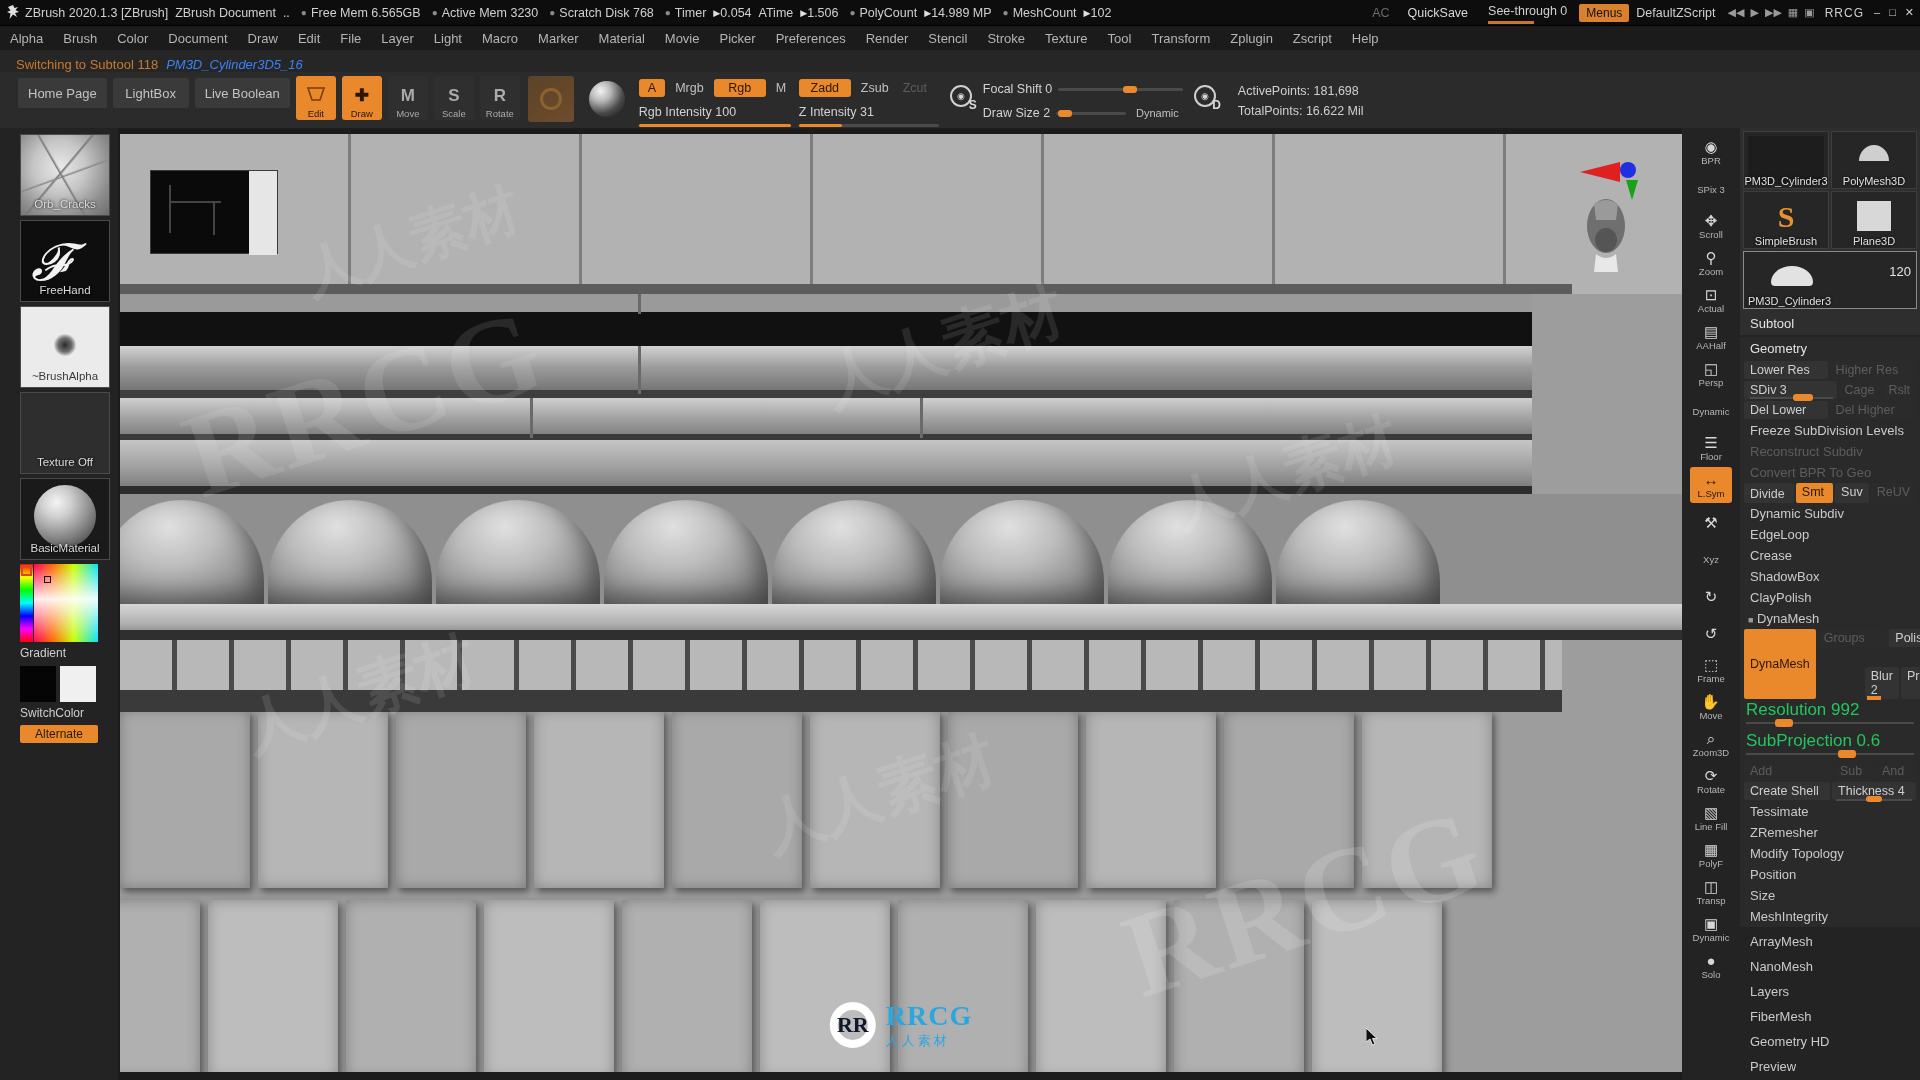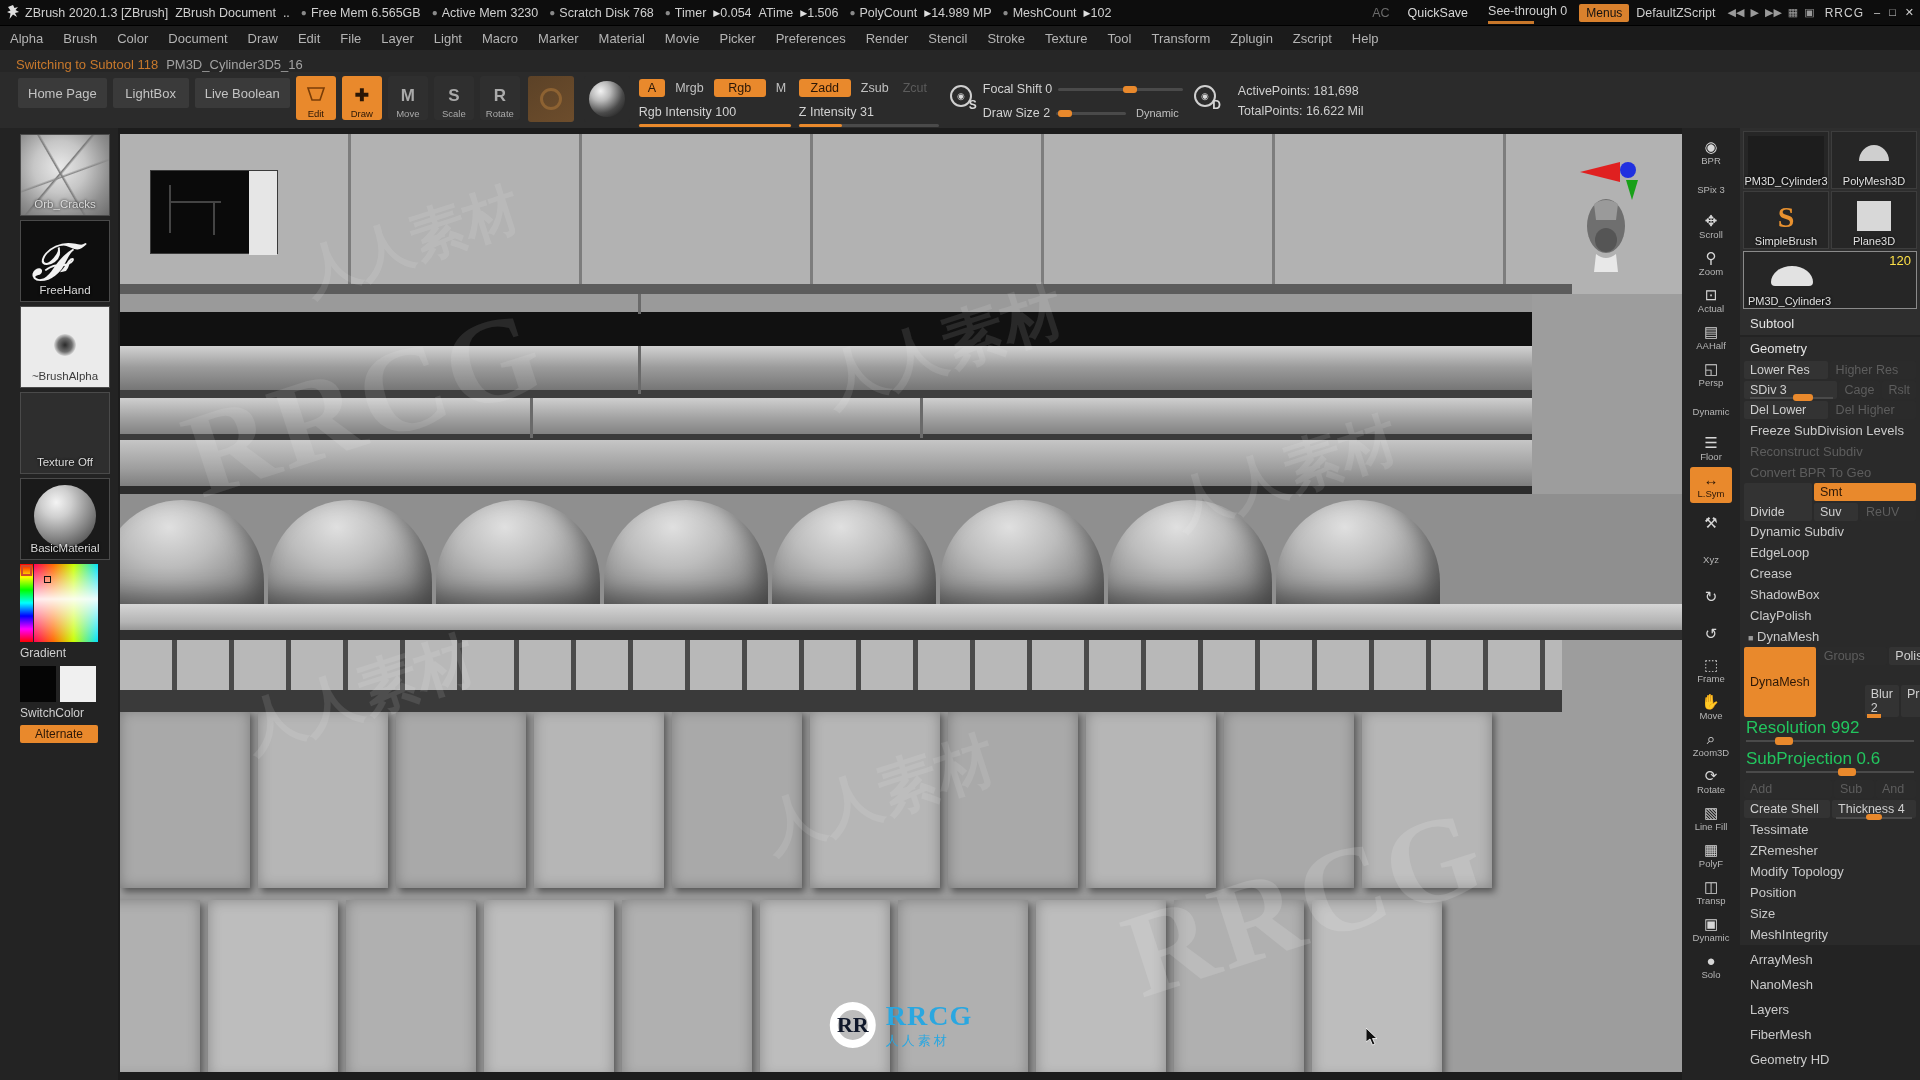--- a/index.html
+++ b/index.html
@@ -38,21 +38,21 @@
   .menubar {
     height:24px; background:#1b1b1b; display:flex; align-items:center;
     gap:0; flex:0 0 24px; font-size:13px;
   }
   .menubar .mi { padding:2px 10px; color:#b4b4b4; white-space:nowrap; }
 
   
   .statusline { height:22px; display:flex; align-items:flex-end; padding-left:16px;
     background:#262626; font-size:13px; flex:0 0 22px; }
   .status-a { color:#c9792c; margin-right:8px; }
-  .status-b { color:#a3a3a3; }
+  .status-b { color:#3b82f6;font-style:italic; }
 
   
   .toolbar { height:56px; background:#2b2b2b; display:flex; align-items:stretch;
     padding:2px 6px 0 16px; flex:0 0 56px; gap:2px; position:relative; }
   .tb-btn { background:#3a3a3a; color:#c3c3c3; min-width:76px; display:flex;
     align-items:center; justify-content:center; font-size:13px; border-radius:2px; margin:4px 2px;
     padding:0 10px; height:30px; }
   .sq { width:40px; height:44px; margin:2px 2px; border-radius:3px; position:relative;
     display:flex; flex-direction:column; align-items:center; justify-content:center; }
   .sq.on { background:#e9892c; color:#2a1606; }
@@ -149,21 +149,21 @@
   .rs.txt { color:#e9892c; }
 
   
   .rightpanel { width:180px; flex:0 0 180px; background:#232323; display:flex; flex-direction:column;
     font-size:13px; }
   .rp-tools { background:#2e2e2e; padding:3px; display:grid; grid-template-columns:1fr 1fr; gap:2px; }
   .rp-tool { height:58px; position:relative; background:#262626; border:1px solid #3d3d3d; }
   .rp-tool.sel { border-color:#8a8a8a; }
   .rp-tool .cap { position:absolute; bottom:1px; left:0; right:0; text-align:center;
     font-size:11px; color:#e0e0e0; text-shadow:0 0 3px #000; }
-  .rp-tool .num { position:absolute; right:5px; top:1px; font-size:13px; color:#fde047; }
+  .rp-tool .num { position:absolute; right:5px; top:12px; font-size:13px; color:#e5e5e5; }
   .rp-thumb-s { position:absolute; left:50%; top:44%; transform:translate(-50%,-50%);
     font-family:"Liberation Serif", serif; font-size:30px; color:#e8912f; font-weight:bold; }
   .rp-thumb-plane { position:absolute; left:50%; top:42%; transform:translate(-50%,-50%);
     width:34px; height:30px; background:#d8d8d8; }
   .rp-thumb-poly { position:absolute; left:50%; top:38%; transform:translate(-50%,-50%);
     width:30px; height:16px; background:#cfcfcf; border-radius:50% 50% 0 0 / 100% 100% 0 0; }
   .rp-thumb-cyl { position:absolute; left:28%; top:42%; transform:translate(-50%,-50%);
     width:42px; height:20px; background:#e2e2e2; border-radius:50% 50% 4px 4px / 80% 80% 4px 4px; }
   .rp-thumb-dark { position:absolute; inset:4px; background:#1d1d1d; }
   .rp-group { background:#2a2a2a; margin:2px 0; }
@@ -704,21 +704,21 @@
           <span class="rp-btn">Del Lower</span>
           <span class="rp-btn dim">Del Higher</span>
         </div>
 
         <div class="rp-item">Freeze SubDivision Levels</div>
         <div class="rp-item dim">Reconstruct Subdiv</div>
         <div class="rp-item dim">Convert BPR To Geo</div>
 
         <div class="rp-row" style="align-items:stretch;">
           <span class="rp-btn" style="display:flex;align-items:flex-end;">Divide</span>
-          <span style="display:flex;flex-direction:column;gap:2px;flex:1 1 auto;">
+          <span style="display:flex;gap:2px;flex:1 1 auto;">
             <span class="rp-btn on">Smt</span>
             <span style="display:flex;gap:2px;justify-content:flex-end;">
               <span class="rp-btn">Suv</span>
               <span class="rp-btn dim">ReUV</span>
             </span>
           </span>
         </div>
 
         <div class="rp-item">Dynamic Subdiv</div>
         <div class="rp-item">EdgeLoop</div>

